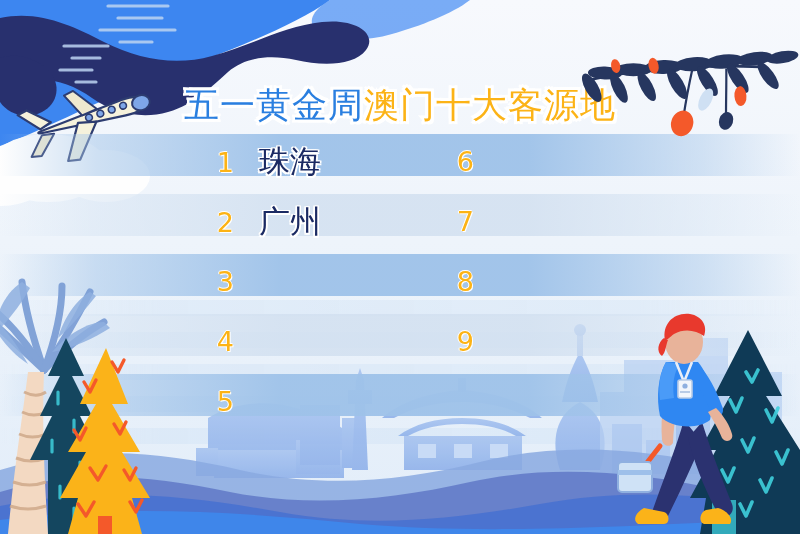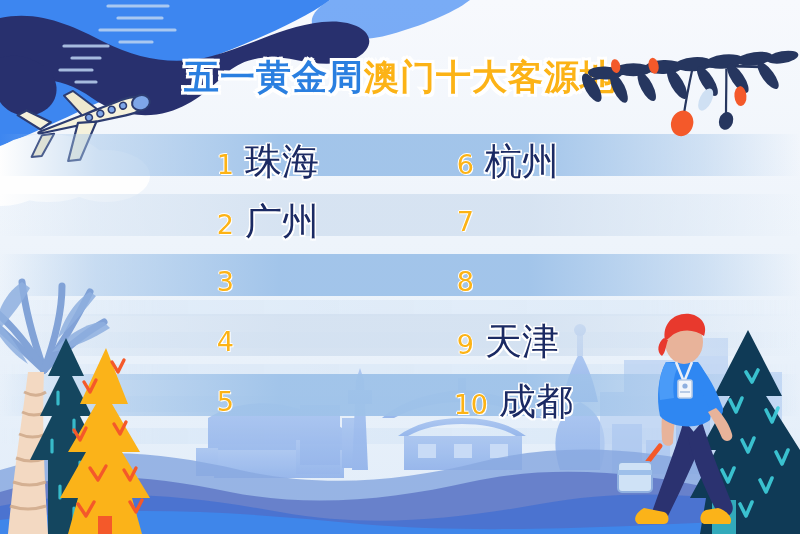--- a/index.html
+++ b/index.html
@@ -16,28 +16,29 @@
   .layer{position:absolute;left:0;top:0;width:800px;height:534px;pointer-events:none;}
 
   
   #title-wrap{
     position:absolute;left:0;top:57px;width:800px;
     text-align:center;z-index:30;
   }
   .title-txt{
     display:inline-block;
     font-family:"DejaVu Sans","Liberation Sans",sans-serif;
-    font-size:35px;font-weight:bold;letter-spacing:1px;
+    font-size:35px;font-weight:normal;letter-spacing:1px;
     line-height:40px;
     -webkit-text-stroke:5px #ffffff;
     paint-order:stroke fill;
     text-shadow:
        2px 0 0 #fff,-2px 0 0 #fff,0 2px 0 #fff,0 -2px 0 #fff,
        2px 2px 0 #fff,-2px -2px 0 #fff,2px -2px 0 #fff,-2px 2px 0 #fff,
        3px 3px 0 #fff,-3px 3px 0 #fff,3px -3px 0 #fff,-3px -3px 0 #fff;
+    margin-top: 28px;
   }
   .title-a{color:#2a7fe0;}
   .title-b{color:#fcb316;}
 
   
   #list{
     position:absolute;left:0;top:131px;width:800px;z-index:25;
   }
   .row{
     position:relative;
@@ -76,23 +77,23 @@
     font-family:"DejaVu Sans","Liberation Sans",sans-serif;
     font-size:27px;font-weight:normal;
     color:#fcb316;
     text-shadow:1px 1px 0 #ffffff,-1px 0 0 #ffffff,0 -1px 0 #ffffff;
     min-width:26px;text-align:right;
     line-height:1;
   }
   .rank.wide{min-width:40px;}
   .city{
     font-family:Liberation Sans, sans-serif;
-    font-size:37px;font-weight:normal;
+    font-size:31px;font-weight:normal;
     color:#1b2a63;
-    margin-left:11px;
+    margin-left:25px;
     line-height:1;
     text-shadow:
       1.5px 0 0 #fff,-1.5px 0 0 #fff,0 1.5px 0 #fff,0 -1.5px 0 #fff,
       1.5px 1.5px 0 #fff,-1.5px -1.5px 0 #fff,1.5px -1.5px 0 #fff,-1.5px 1.5px 0 #fff;
   }
 
   
   .z-bgtop{z-index:5;}
   .z-sky{z-index:3;}
   .z-city{z-index:8;}
@@ -287,21 +288,20 @@
   <div id="list">
 
     <div class="row">
       <div class="band band-strong"></div>
       <div class="cell cell-left">
         <span class="rank">1</span>
         <span class="city">珠海</span>
       </div>
       <div class="cell cell-right">
         <span class="rank">6</span>
-        <span class="city">杭州</span>
       </div>
     </div>
 
     <div class="row">
       <div class="band band-soft"></div>
       <div class="cell cell-left">
         <span class="rank">2</span>
         <span class="city">广州</span>
       </div>
       <div class="cell cell-right">
@@ -319,32 +319,27 @@
       </div>
     </div>
 
     <div class="row">
       <div class="band band-soft"></div>
       <div class="cell cell-left">
         <span class="rank">4</span>
       </div>
       <div class="cell cell-right">
         <span class="rank">9</span>
-        <span class="city">天津</span>
       </div>
     </div>
 
     <div class="row">
       <div class="band band-strong"></div>
       <div class="cell cell-left">
         <span class="rank">5</span>
-      </div>
-      <div class="cell cell-right">
-        <span class="rank wide">10</span>
-        <span class="city">成都</span>
       </div>
     </div>
 
   </div>
 
   <svg class="layer z-hills" viewBox="0 0 800 534">
     <path d="M0,470 C90,444 160,452 240,470 C320,488 400,482 480,462
              C560,442 640,448 720,466 C760,474 780,478 800,480 L800,534 L0,534 Z" fill="#8aa9e0" opacity=".85"></path>
     <path d="M0,492 C80,468 150,476 230,492 C310,508 390,500 470,482
              C550,464 640,472 720,490 C760,498 780,500 800,502 L800,534 L0,534 Z" fill="#5d74c4" opacity=".8"></path>

